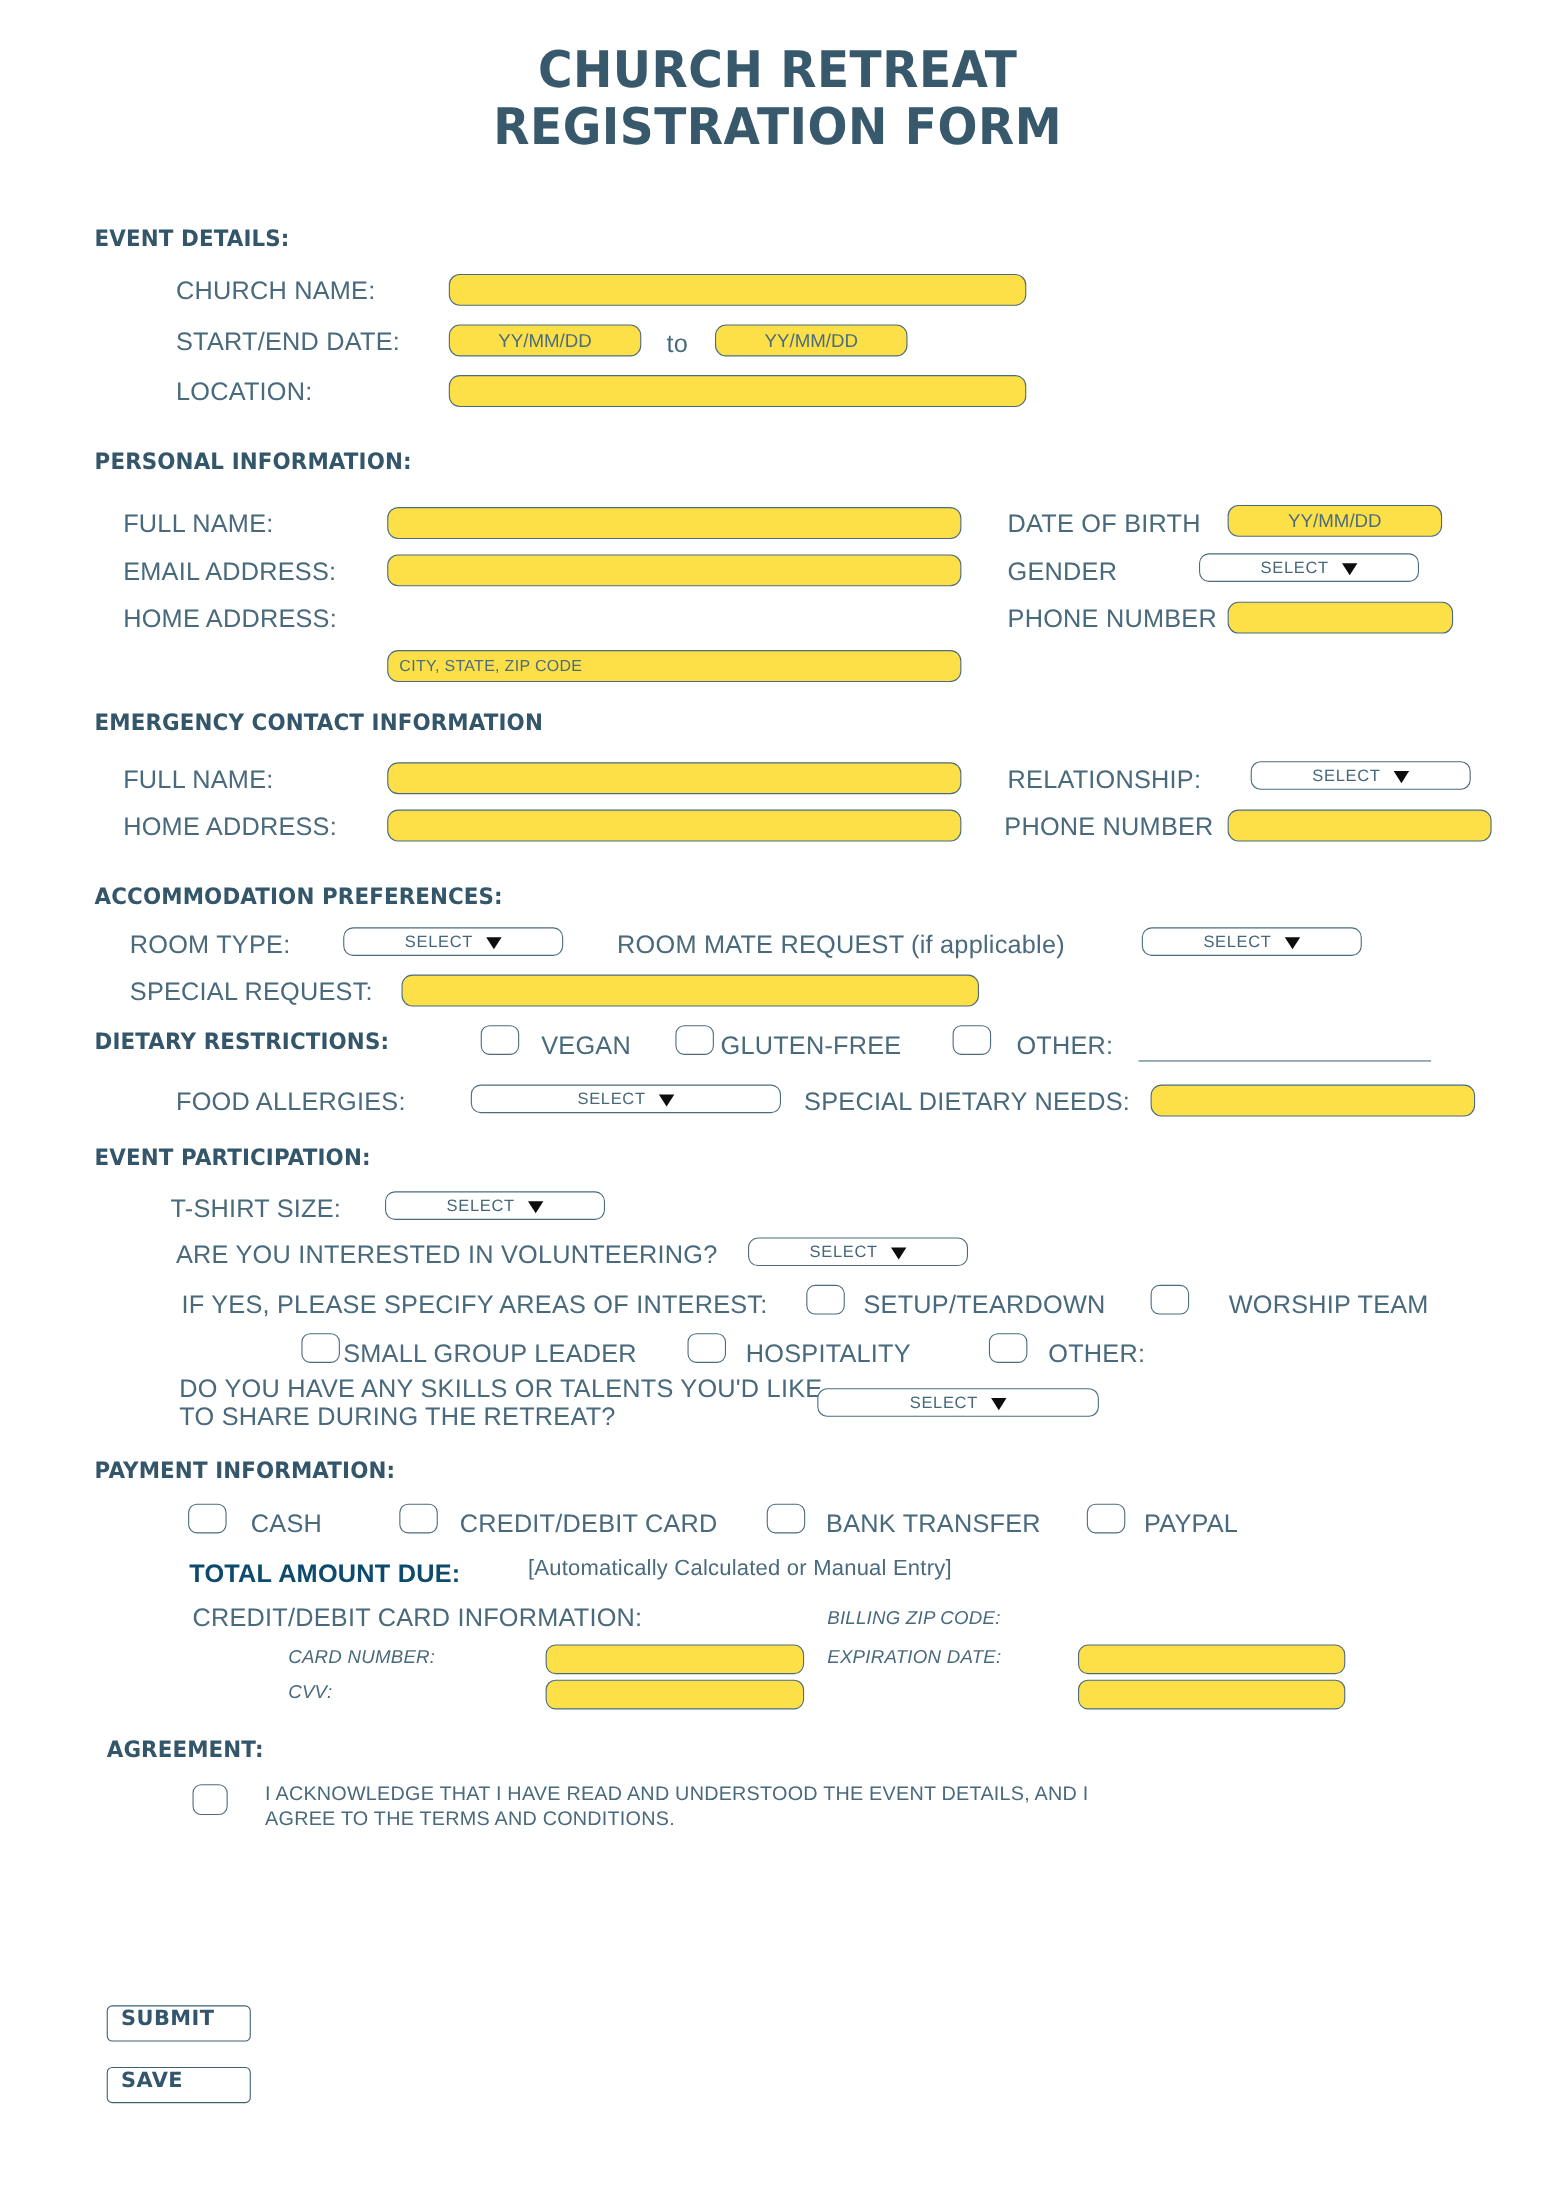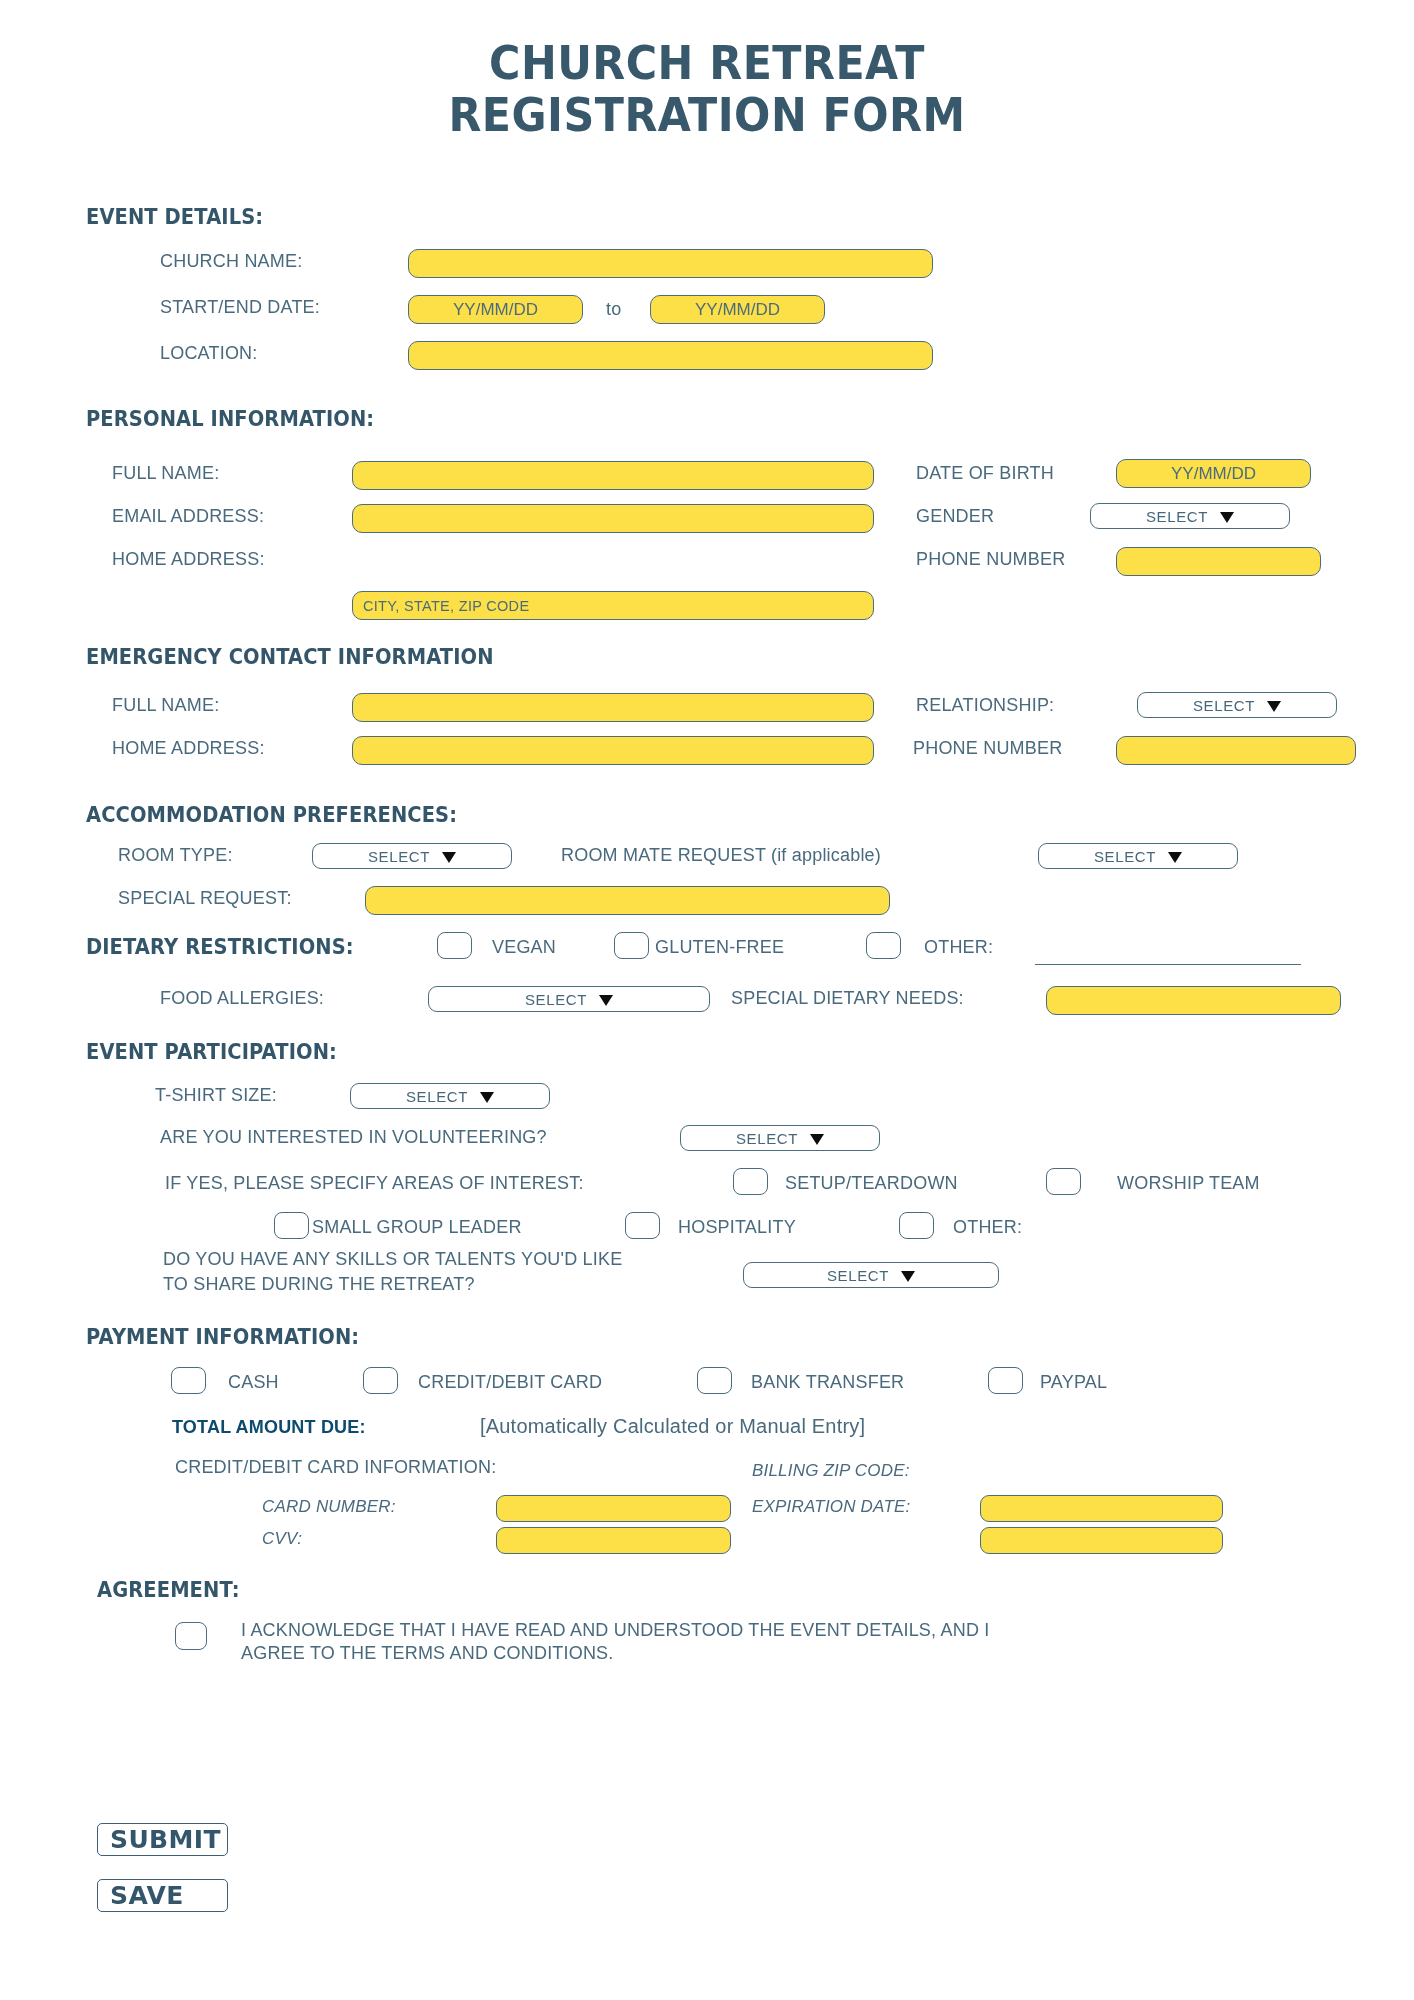--- a/index.html
+++ b/index.html
@@ -31,21 +31,21 @@
     font-family:"DejaVu Sans", sans-serif;
     font-weight:bold;
     font-size:20.5px;
     color:#34566a;
     letter-spacing:0.1px;
     transform:scaleX(0.95);
     transform-origin:left center;
     white-space:nowrap;
   }
   .lbl{
-    font-size:18px;
+    font-size:23px;
     color:#49697c;
     letter-spacing:0.2px;
     white-space:nowrap;
   }
   .lbl.sm{font-size:17px;}
   .lbl.b{font-weight:bold;color:#0c4a6e;}
   .lbl.it{font-style:italic;}
 
   .box{
     box-sizing:border-box;
@@ -101,23 +101,23 @@
   .abs{position:absolute;}
 
   
   .btn{
     box-sizing:border-box;
     border:1.7px solid #3f6074;
     border-radius:5px;
     background:#fff;
     font-family:"DejaVu Sans", sans-serif;
     font-weight:bold;
-    font-size:25px;
+    font-size:19px;
     color:#34566a;
-    display:flex;align-items:center;
+    display:flex;
     padding-left:12px;
     letter-spacing:0.4px;
   }
 
   
   .logo-wrap{display:flex;align-items:center;gap:16px;}
   .logo-mark{position:relative;width:46px;height:56px;}
   .logo-mark .bar{position:absolute;left:0;height:9px;background:#29b8d8;border-radius:1px;}
   .logo-text{
     font-family:"DejaVu Sans", sans-serif;

